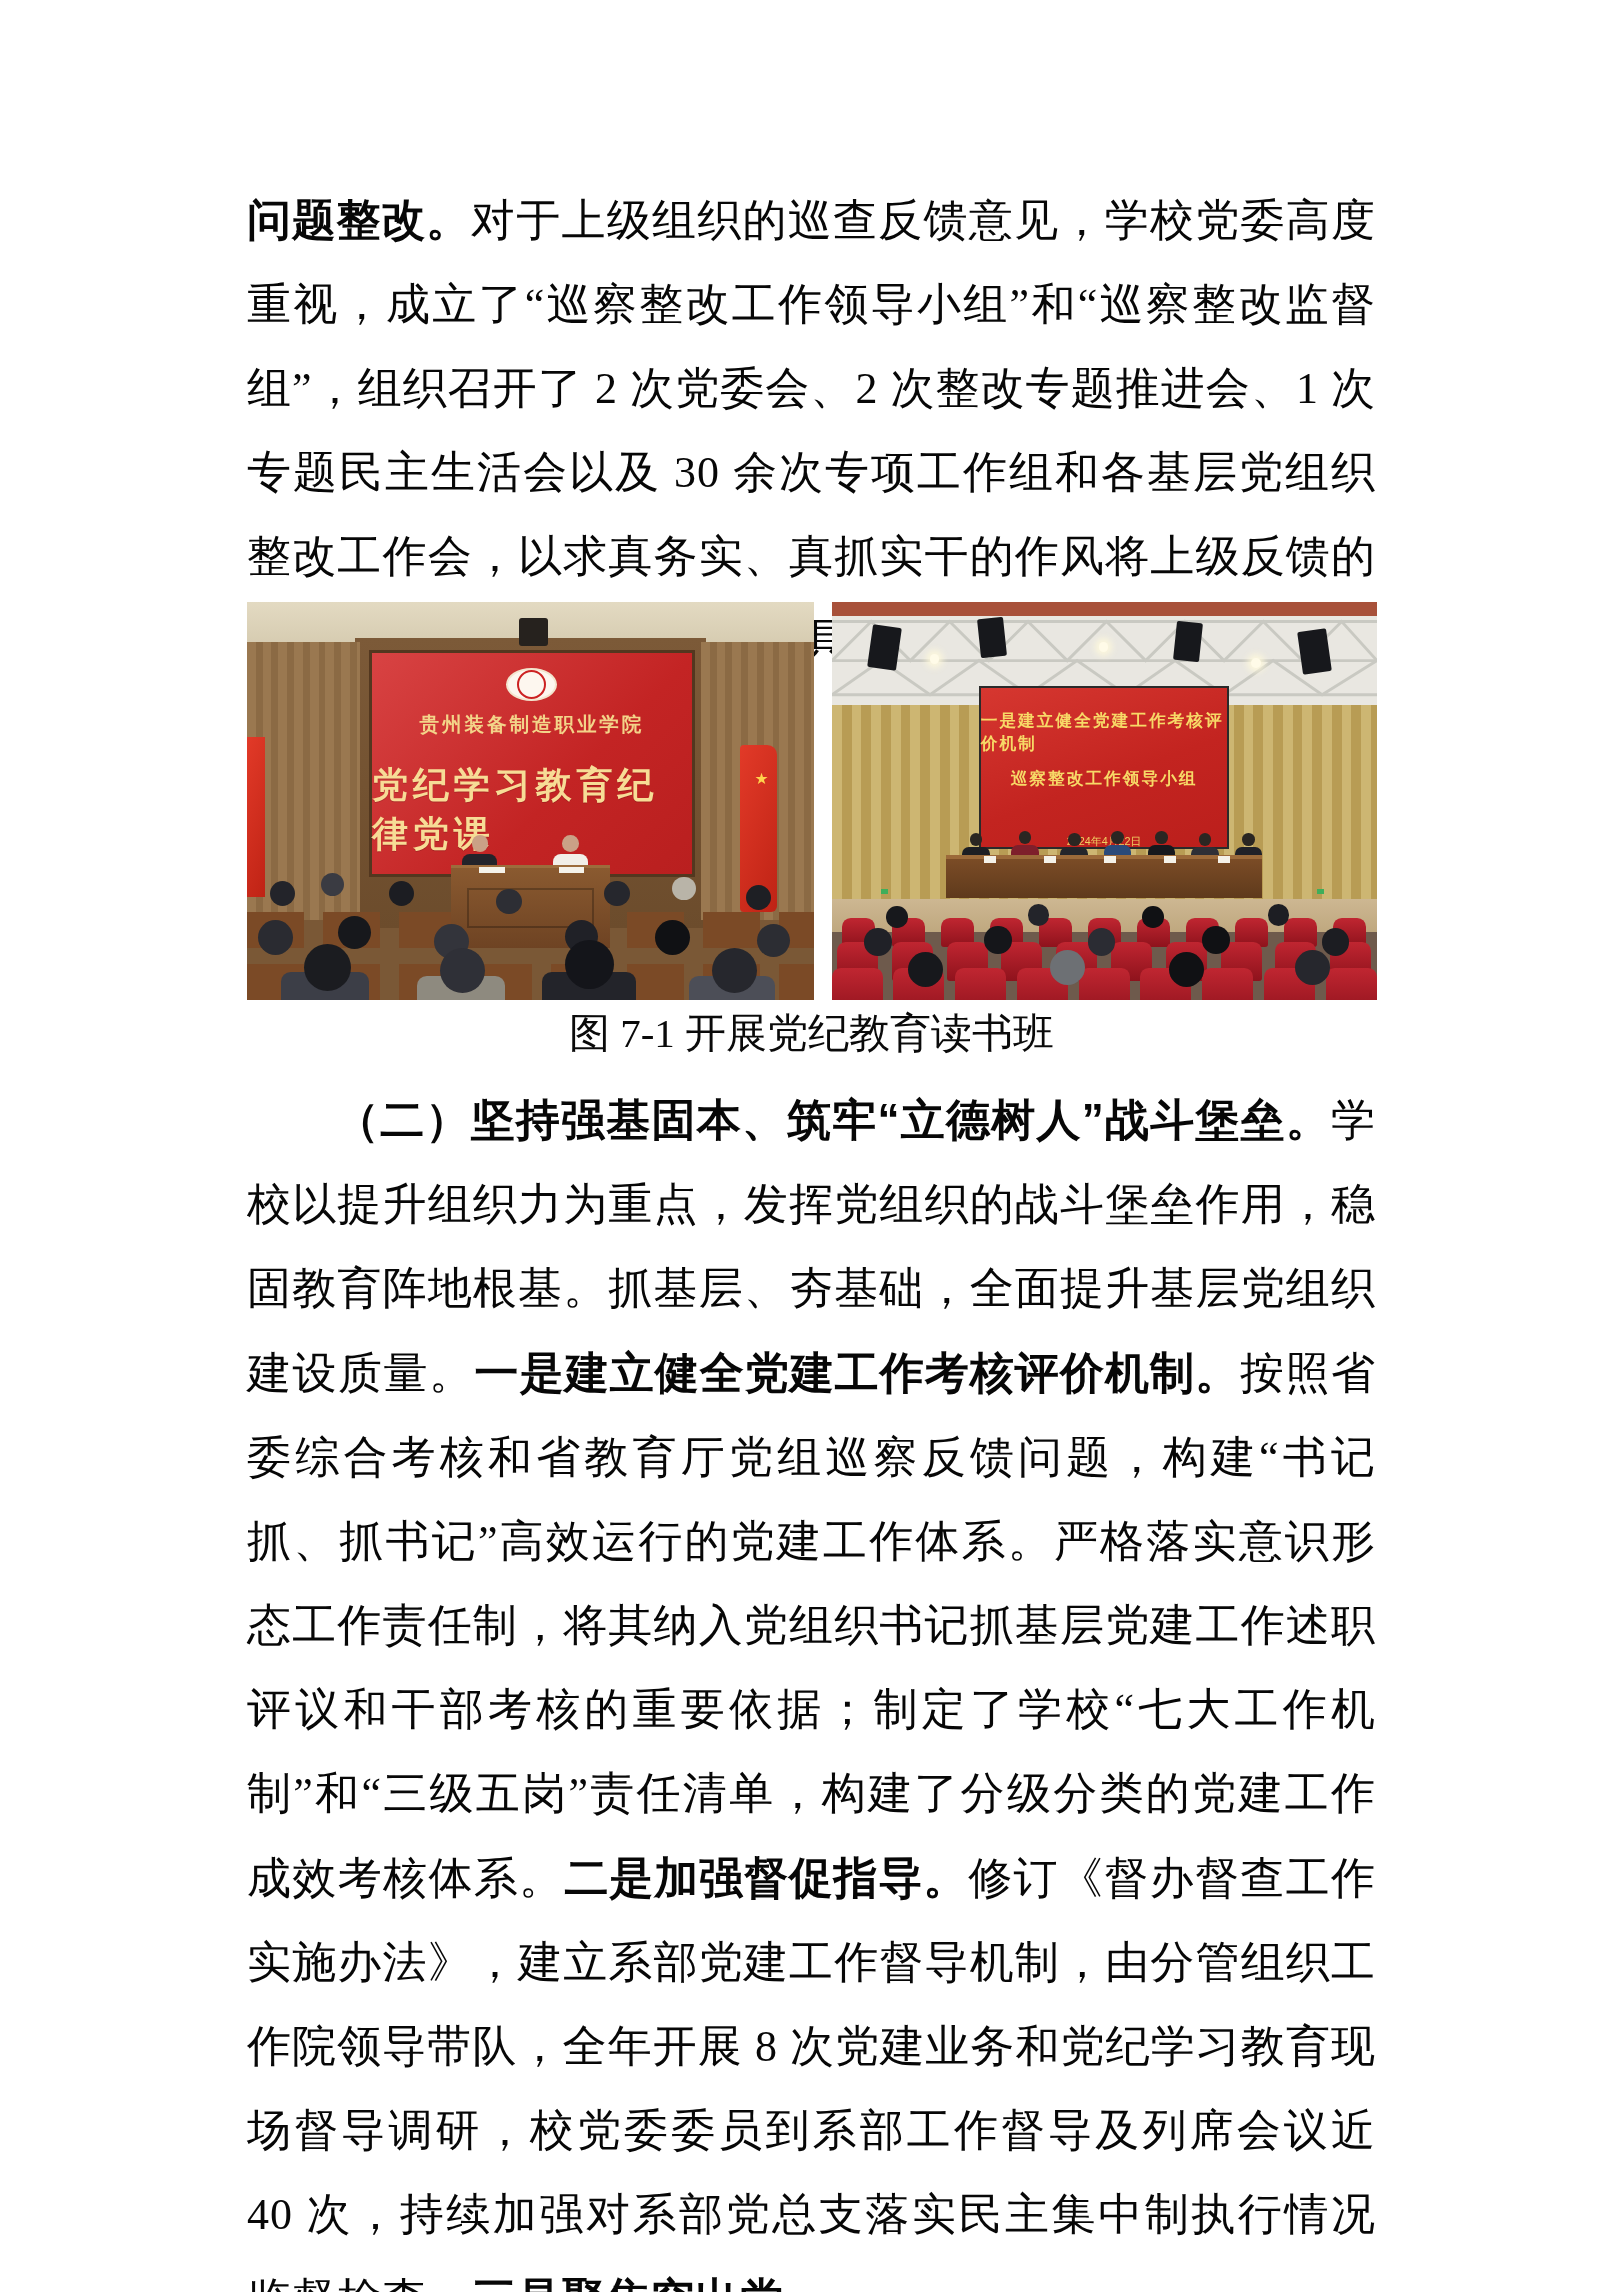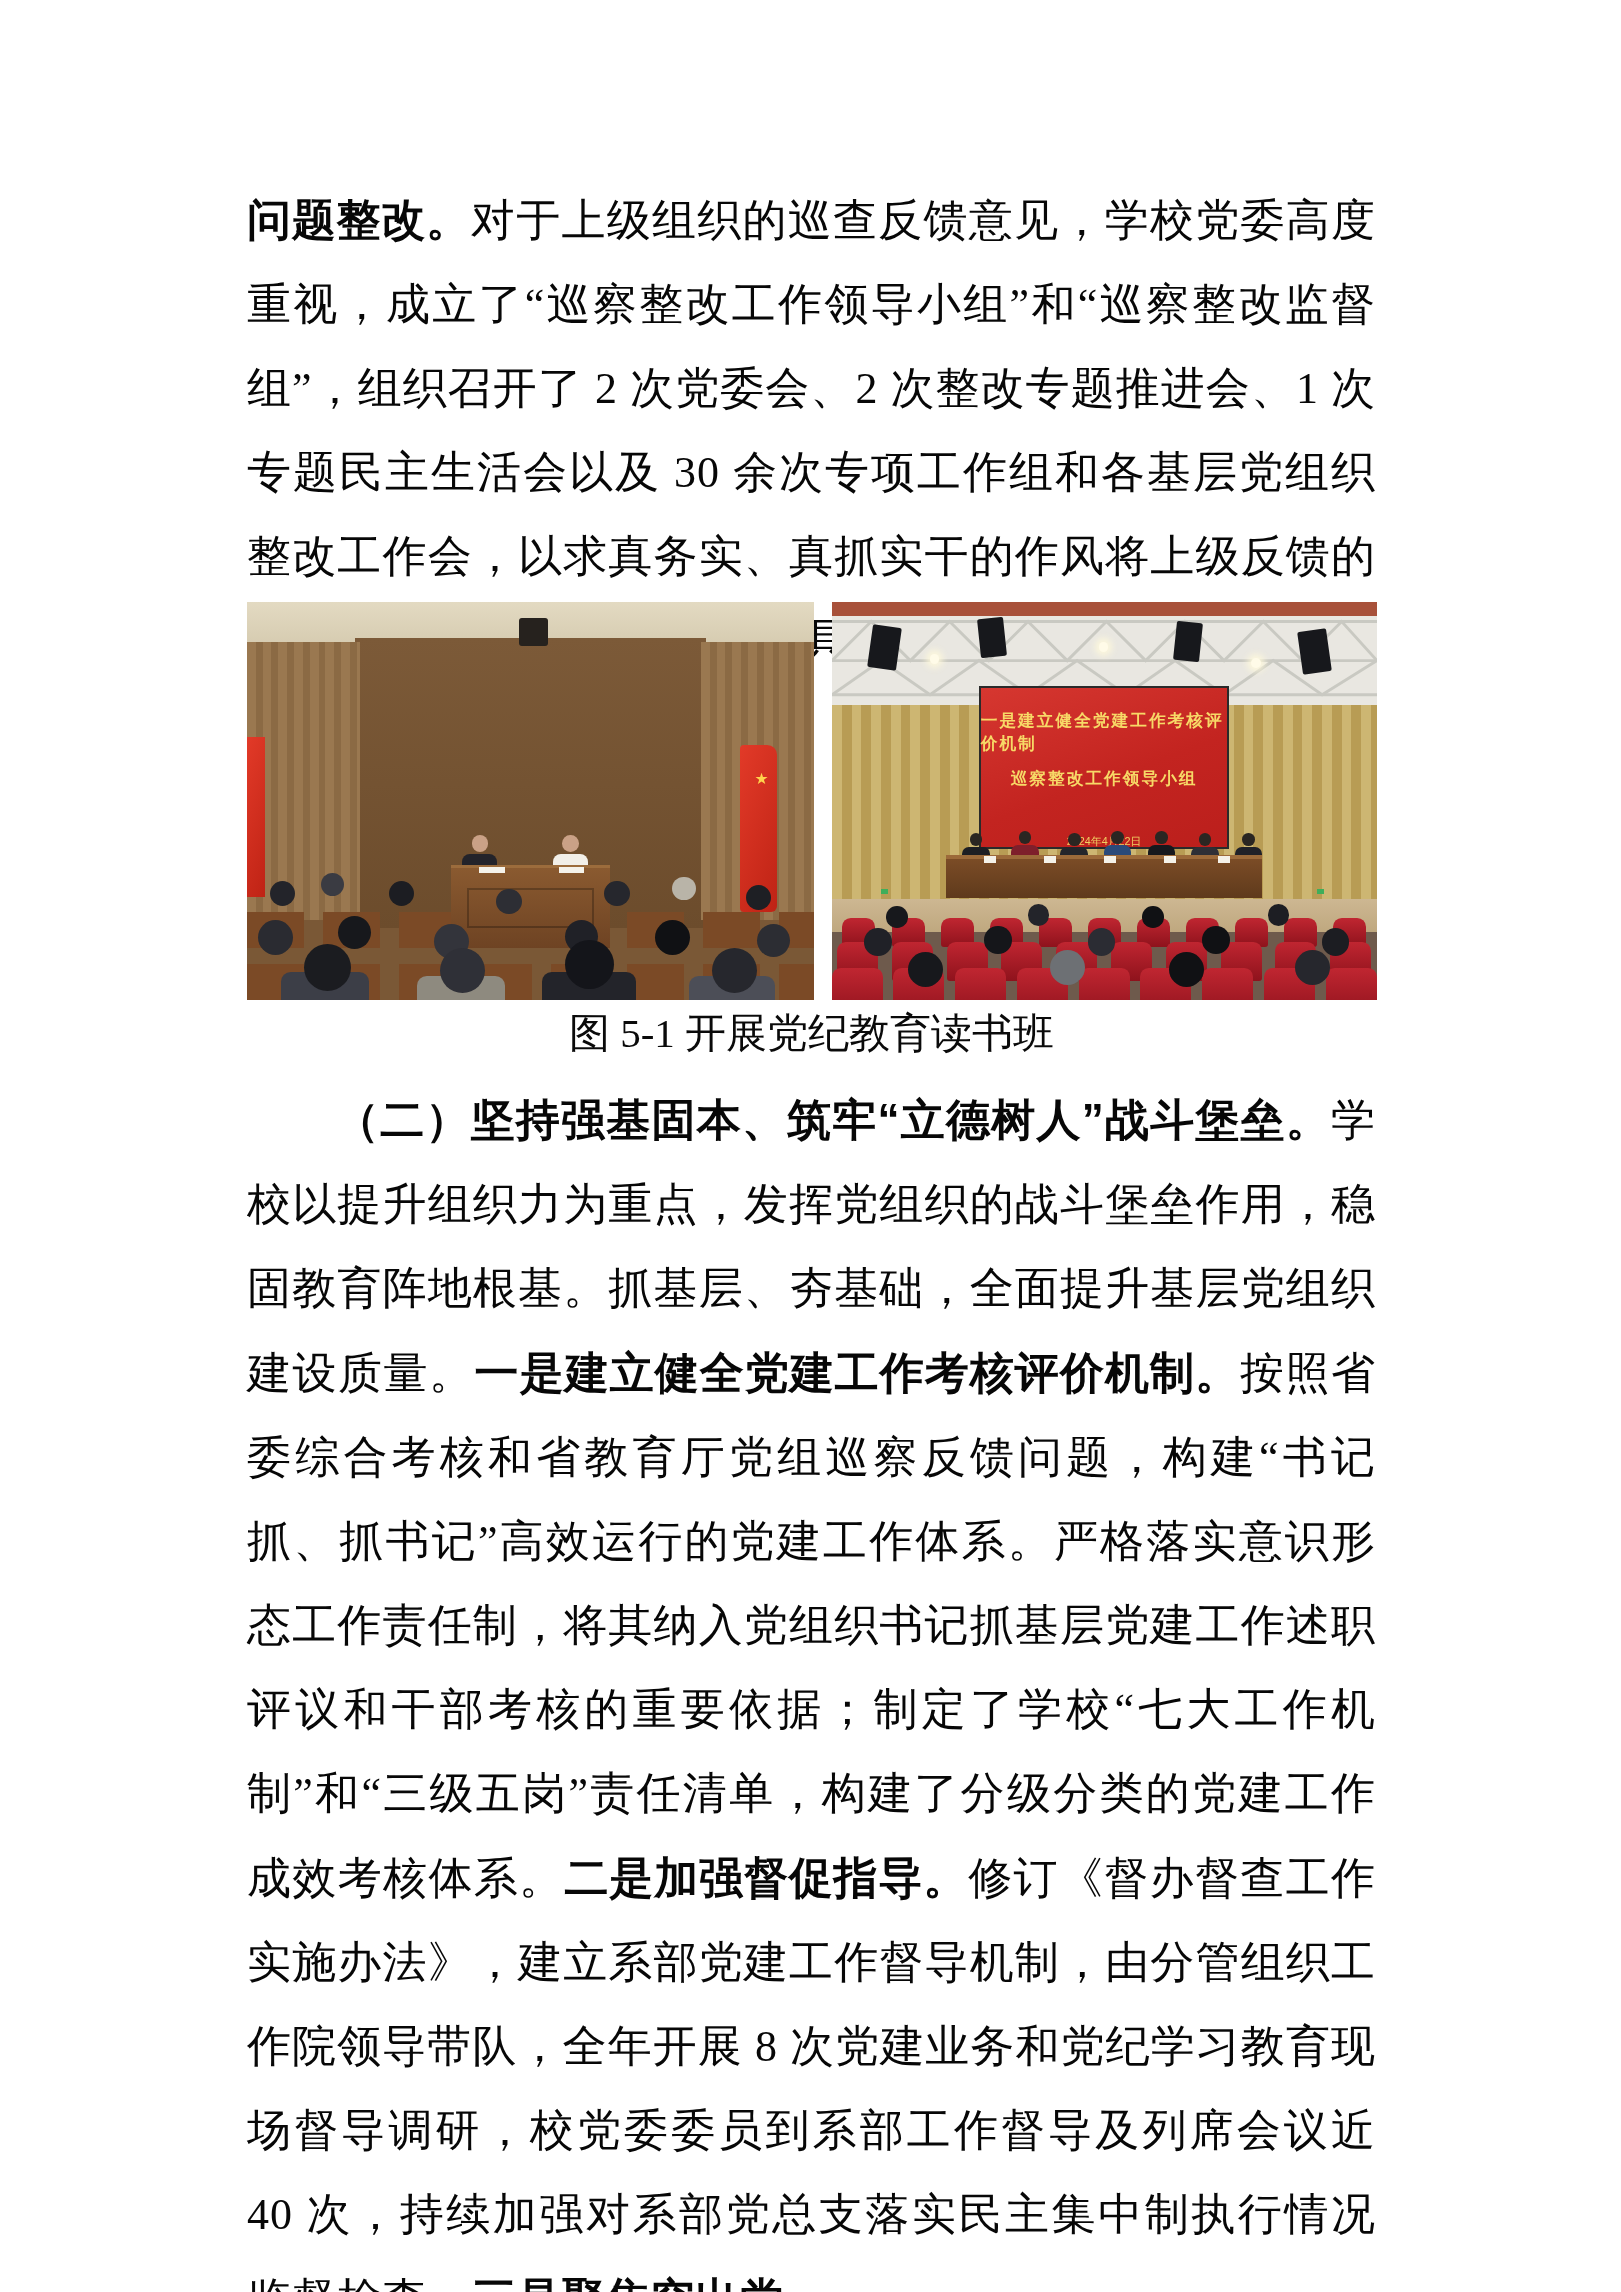--- a/index.html
+++ b/index.html
@@ -112,20 +112,30 @@
       <div class="lp-ceiling"></div>
       <div class="lp-backwall"></div>
       <div class="lp-wall-left"></div>
       <div class="lp-wall-right"></div>
       <div class="lp-projector"></div>
 
       <div class="lp-flag left"></div>
       <div class="lp-flag right"></div>
       <div class="lp-star">★</div>
 
+      <div class="lp-screen">
+        <div class="lp-logo">
+            <div class="lp-logo-core"></div>
+          </div>
+        <div class="lp-org">贵州装备制造职业学院</div>
+        <div class="lp-org-sub"></div>
+        <div class="lp-title">党纪学习教育纪律党课</div>
+        <div class="lp-speaker">主讲人：熊 星</div>
+        <div class="lp-date">2024年5月31日</div>
+      </div>
 
       <div class="lp-person" style="left:38%; top:58.5%;">
         <div class="lp-head"></div>
         <div class="lp-torso" style="background:#23232a;"></div>
       </div>
       <div class="lp-person" style="left:54%; top:58.5%;">
         <div class="lp-head"></div>
         <div class="lp-torso" style="background:#f2efe8;"></div>
       </div>
       <div class="lp-podium">
@@ -275,18 +285,18 @@
           <div class="seat"></div>
           <div class="seat"></div>
       </div>
       <div class="head" style="left:14%; top:88%; width:35px; height:35px; background:#17181c;"></div>
       <div class="head" style="left:40%; top:87.5%; width:35px; height:35px; background:#6d7074;"></div>
       <div class="head" style="left:62%; top:88%; width:35px; height:35px; background:#101114;"></div>
       <div class="head" style="left:85%; top:87.5%; width:35px; height:35px; background:#26272d;"></div>
     </div>
   </div>
 
-  <div class="caption">图 5-1  开展党纪教育读书班</div>
+  <div class="caption">图 7-1  开展党纪教育读书班</div>
 
   <div class="bodytext" id="para2"><span class="bold-run">（二）坚持强基固本、筑牢“立德树人”战斗堡垒。</span><span>学校以提升组织力为重点，发挥党组织的战斗堡垒作用，稳固教育阵地根基。抓基层、夯基础，全面提升基层党组织建设质量。</span><span class="bold-run">一是建立健全党建工作考核评价机制。</span><span>按照省委综合考核和省教育厅党组巡察反馈问题，构建“书记抓、抓书记”高效运行的党建工作体系。严格落实意识形态工作责任制，将其纳入党组织书记抓基层党建工作述职评议和干部考核的重要依据；制定了学校“七大工作机制”和“三级五岗”责任清单，构建了分级分类的党建工作成效考核体系。</span><span class="bold-run">二是加强督促指导。</span><span>修订《督办督查工作实施办法》，建立系部党建工作督导机制，由分管组织工作院领导带队，全年开展 8 次党建业务和党纪学习教育现场督导调研，校党委委员到系部工作督导及列席会议近 40 次，持续加强对系部党总支落实民主集中制执行情况监督检查。</span><span class="bold-run">三是聚焦突出党</span></div>
 
 </div>
 
 
 </body></html>

